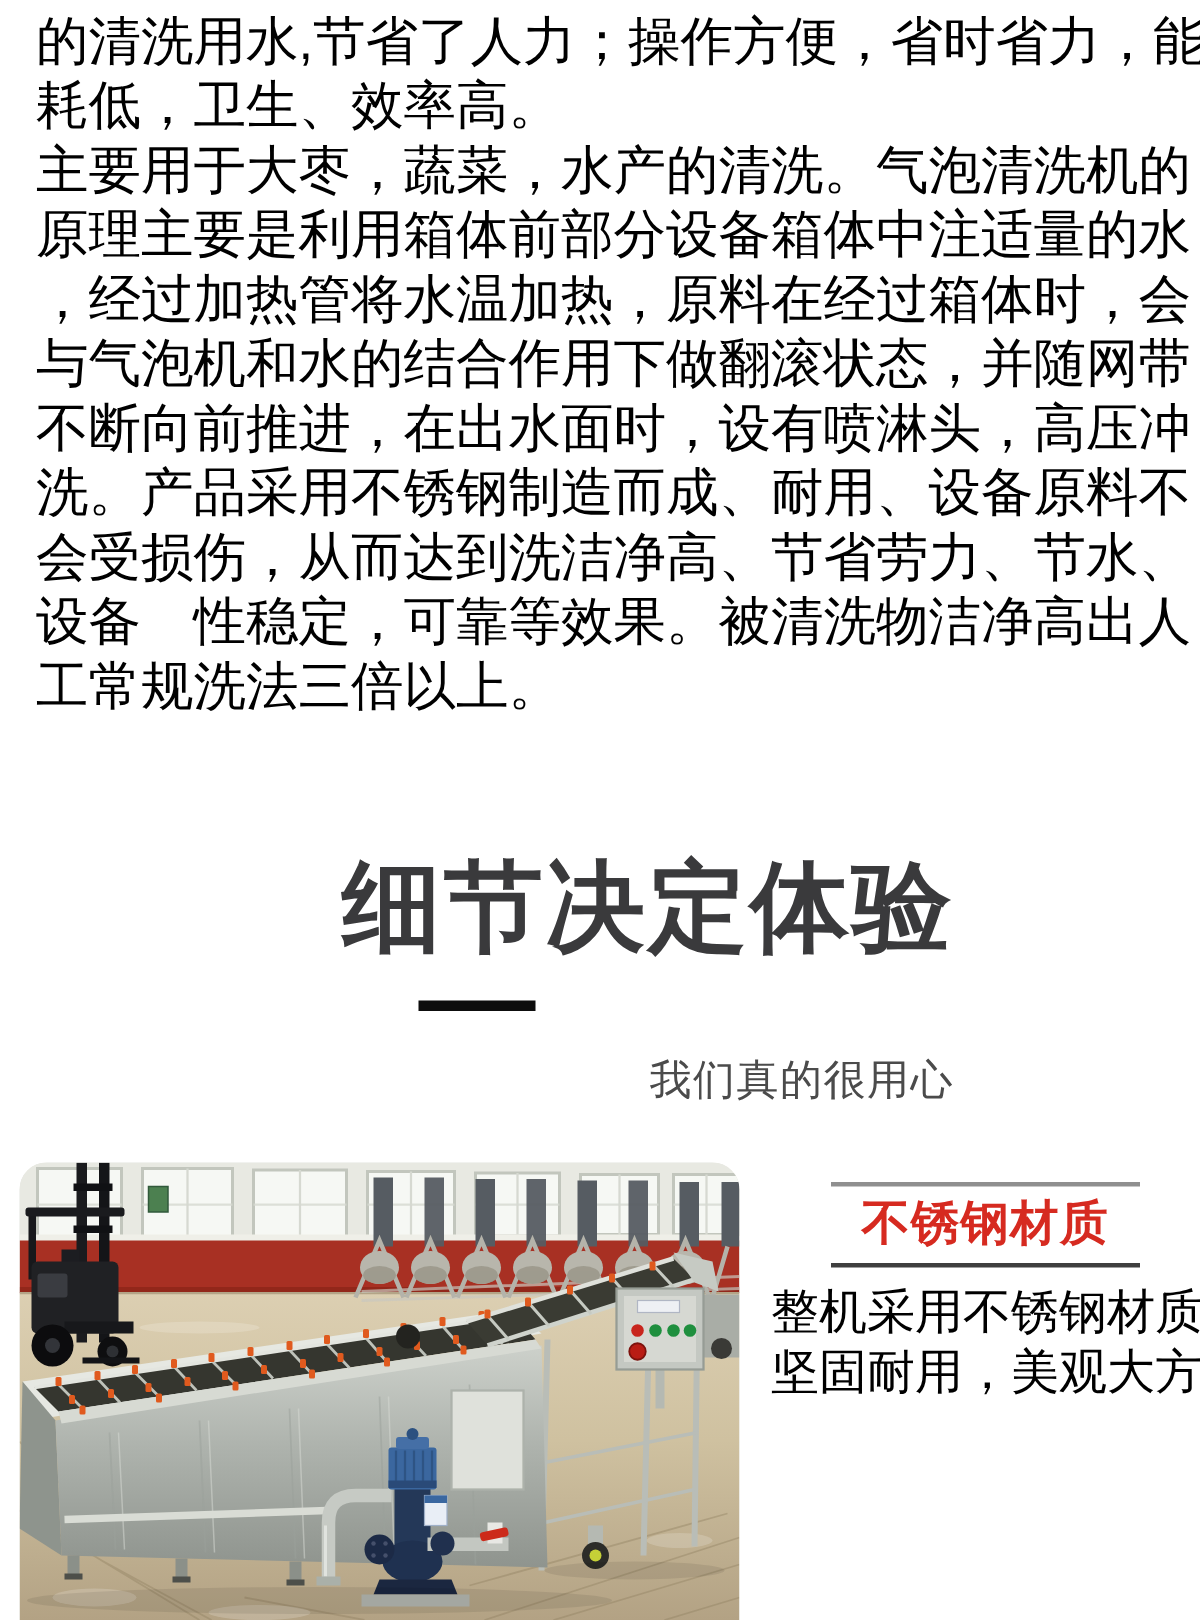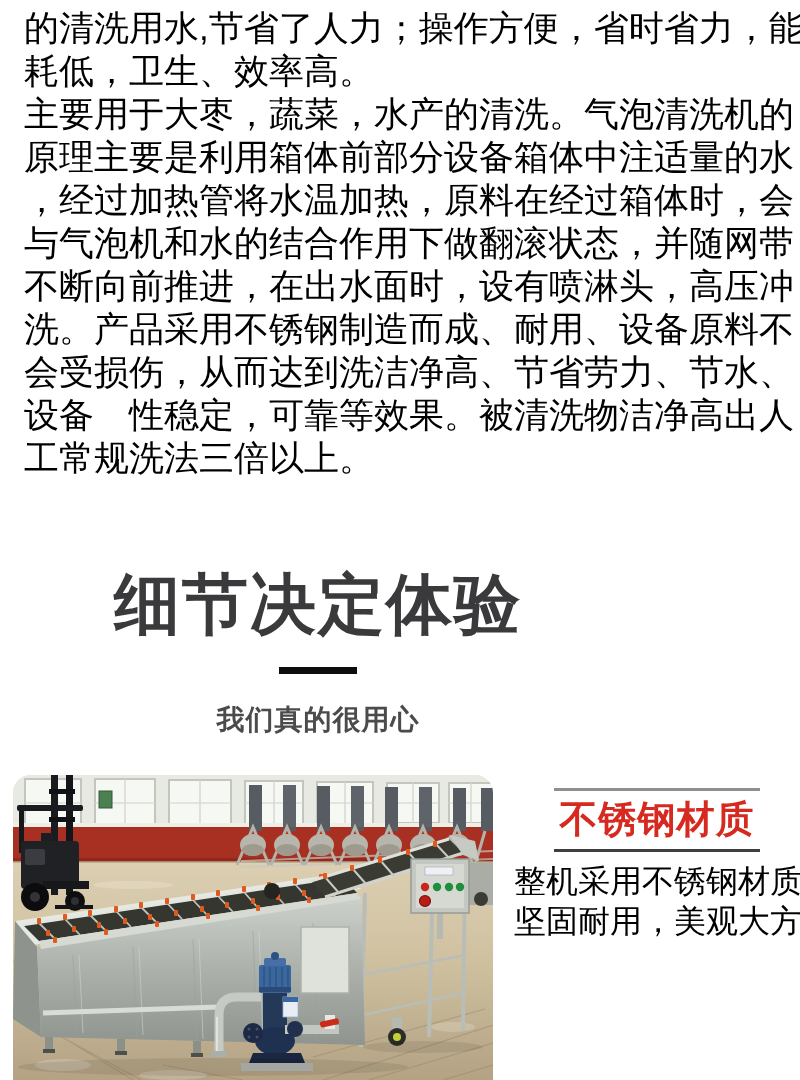--- a/index.html
+++ b/index.html
@@ -2,35 +2,35 @@
 <html style="--accent-red: #d62a20; --heading-gray: #3a3a3c; --subtitle-gray: #4b4b4b; --body-black: #000000; --divider-black: #0d0d0d; --rule-top-gray: #8f8f8f; --rule-bottom-dark: #3f3f3f;"><head>
 <meta charset="utf-8">
 <style>
   * { margin:0; padding:0; box-sizing:border-box; }
   html,body { width:800px; height:1080px; background:#fff; }
   body { position:relative; overflow:hidden; font-family:"Liberation Sans", sans-serif; }
 
   .intro { position:absolute; left:24px; top:6px; color:var(--body-black,#000); font-size:35px; line-height:43px; }
   .intro .iline { white-space:nowrap; }
 
-  .sec { position:absolute; top:560px; left:0; width:636px; text-align:center; }
+  .sec { position:absolute; top:560px; left:0; width:636px; text-align:right; }
   .sec-title { font-size:66px; font-weight:900; color:var(--heading-gray,#3a3a3c); letter-spacing:2px; }
   .sec-divider { width:78px; height:7px; background:var(--divider-black,#0d0d0d); margin:17px auto 0; }
-  .sec-sub { margin-top:27px; font-size:28px; font-weight:700; color:var(--subtitle-gray,#4b4b4b); letter-spacing:1px; }
+  .sec-sub { margin-top:27px; font-size:28px; font-weight:400; color:var(--subtitle-gray,#4b4b4b); letter-spacing:1px; }
 
   .photo { position:absolute; left:13px; top:775px; width:480px; height:305px;
            border-radius:18px 18px 0 0; overflow:hidden; background:#e8e8e2; }
   .photo svg { display:block; width:100%; height:100%; }
 
   .feature { position:absolute; left:514px; top:788px; width:286px; }
   .feature-title-box { width:206px; margin:0 auto; text-align:center;
     border-top:3px solid var(--rule-top-gray,#8f8f8f);
     border-bottom:3px solid var(--rule-bottom-dark,#3f3f3f);
     padding:3px 0 4px; }
-  .feature-title { font-size:38px; font-weight:bold; color:var(--accent-red,#d62a20); letter-spacing:1px; white-space:nowrap; }
+  .feature-title { font-size:32px; font-weight:bold; color:var(--accent-red,#d62a20); letter-spacing:1px; white-space:nowrap; }
   .feature-desc { margin-top:9px; color:var(--body-black,#000); font-size:32px; line-height:40px; }
   .feature-desc .fline { white-space:nowrap; }
 </style>
 </head>
 <body>
 
 <div class="intro">
   <div class="iline">的清洗用水,节省了人力；操作方便，省时省力，能</div>
   <div class="iline">耗低，卫生、效率高。</div>
   <div class="iline">主要用于大枣，蔬菜，水产的清洗。气泡清洗机的</div>

